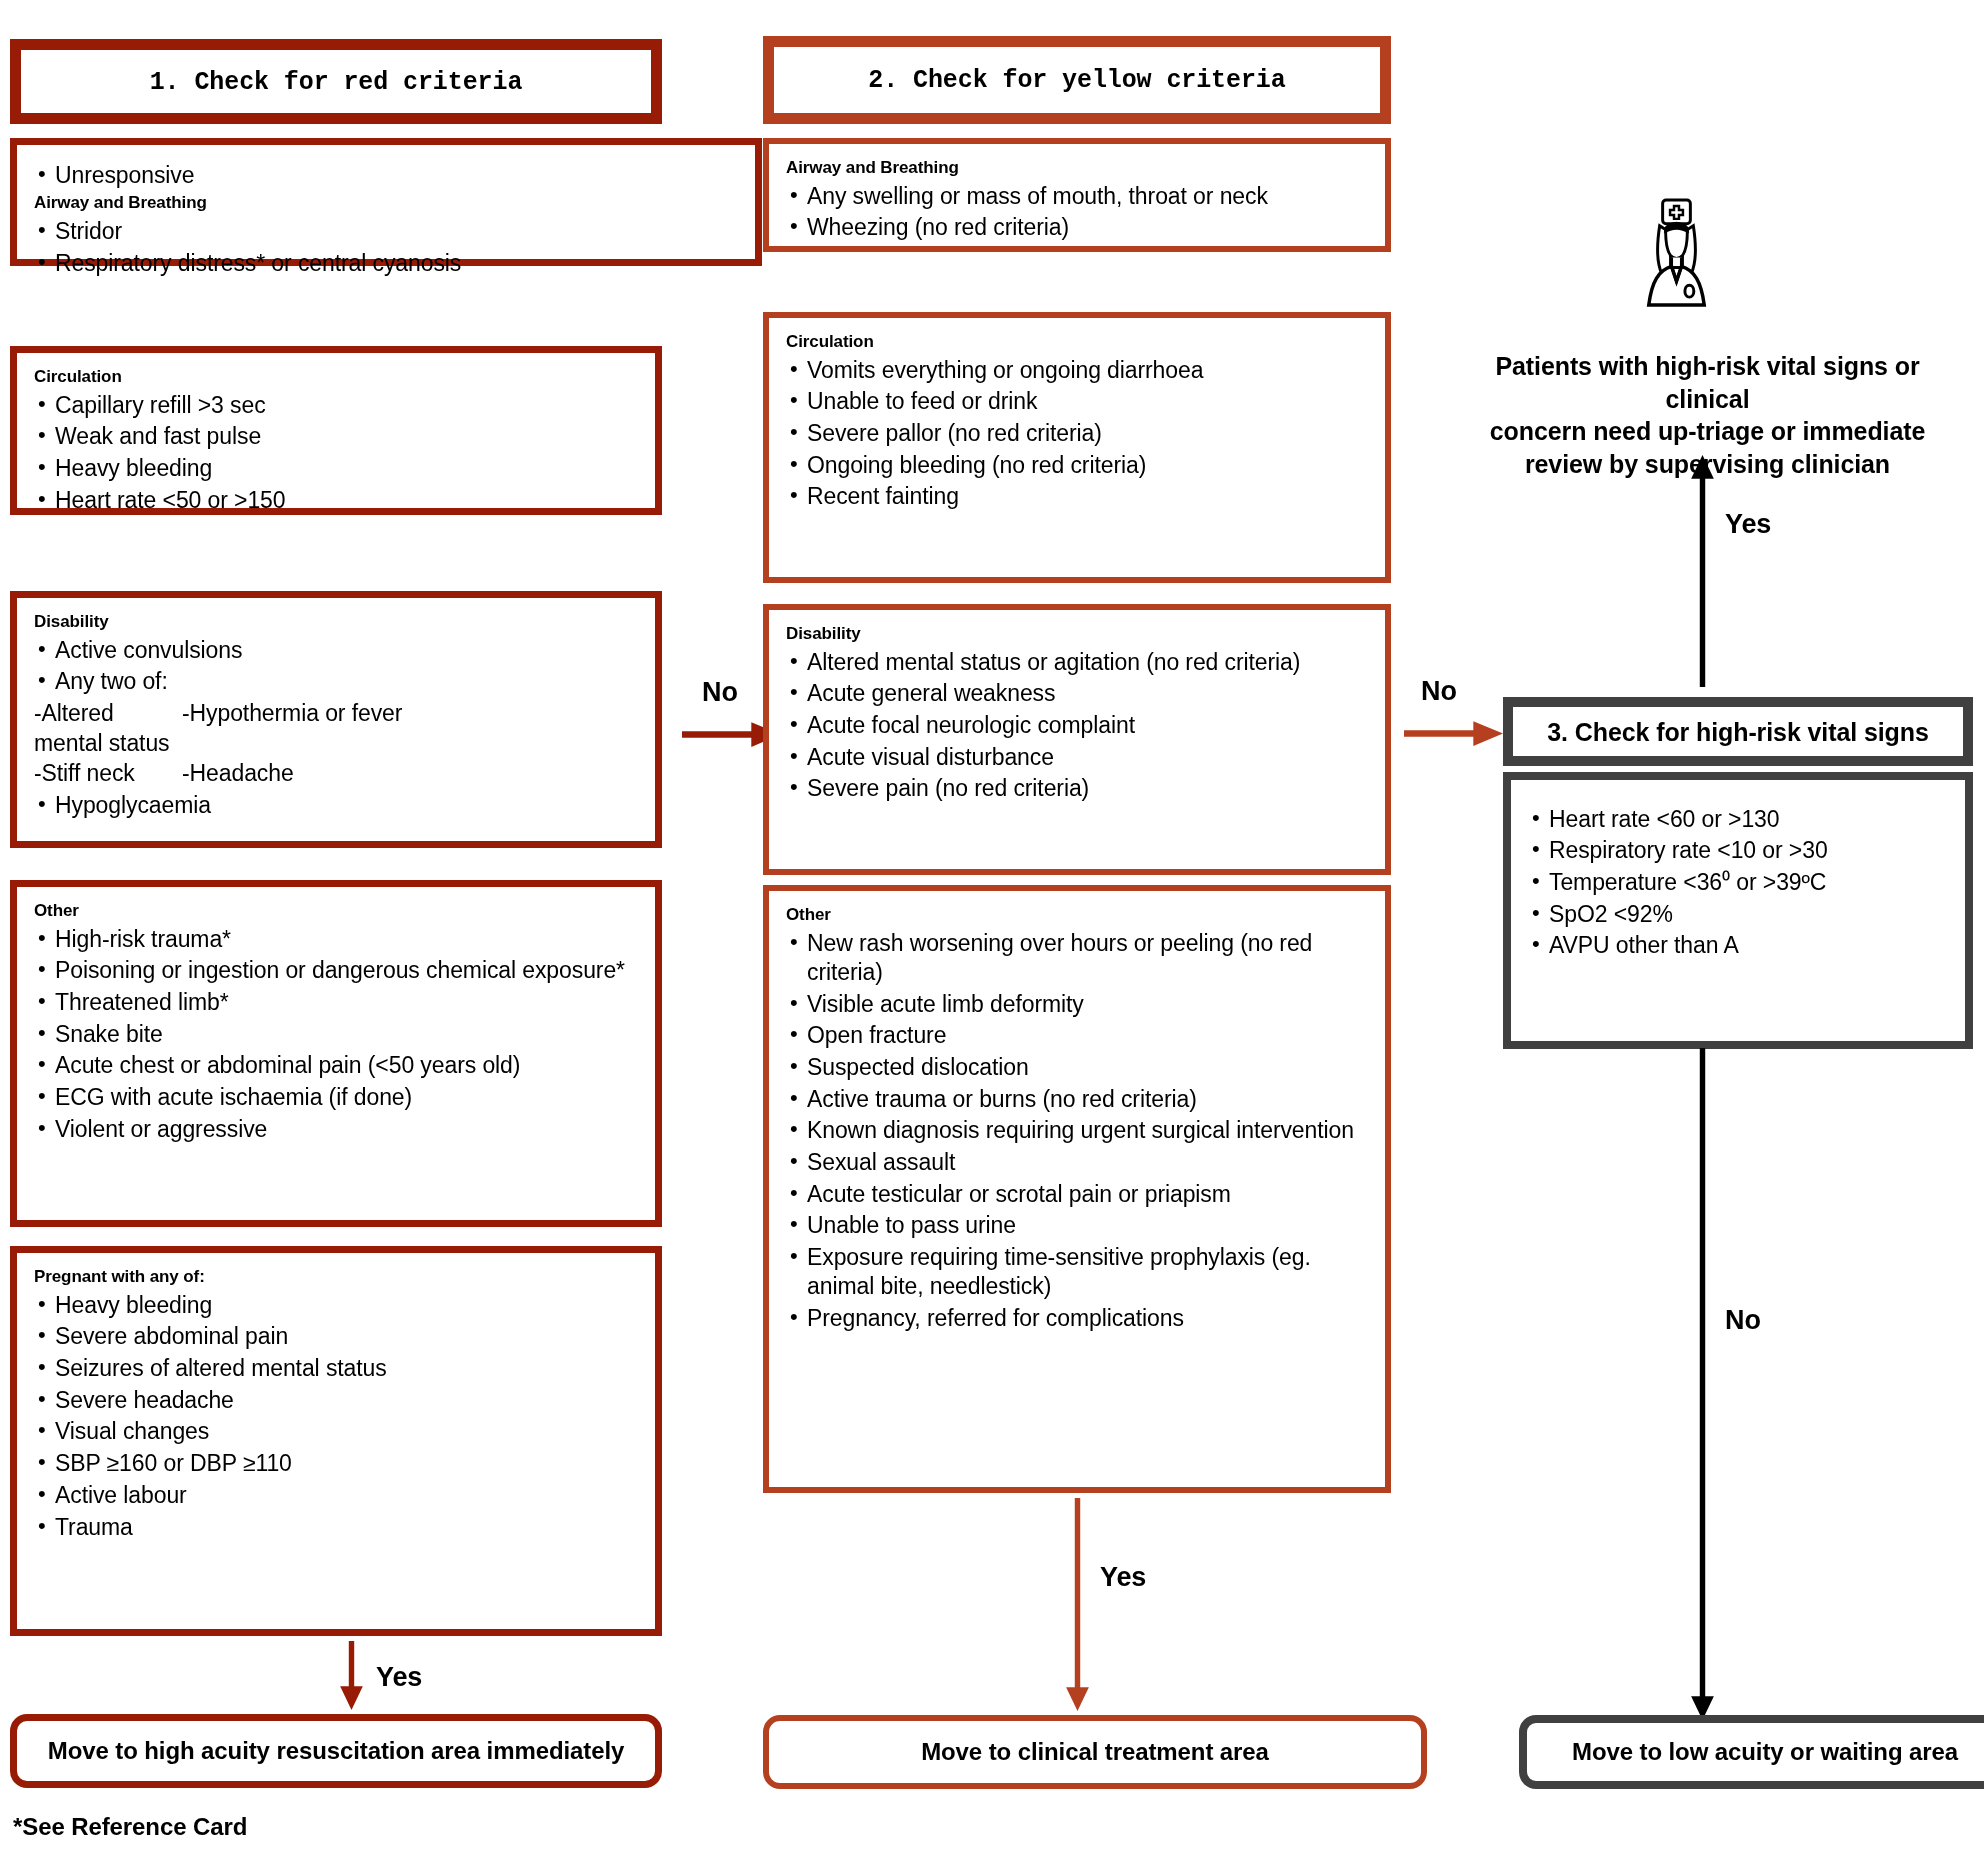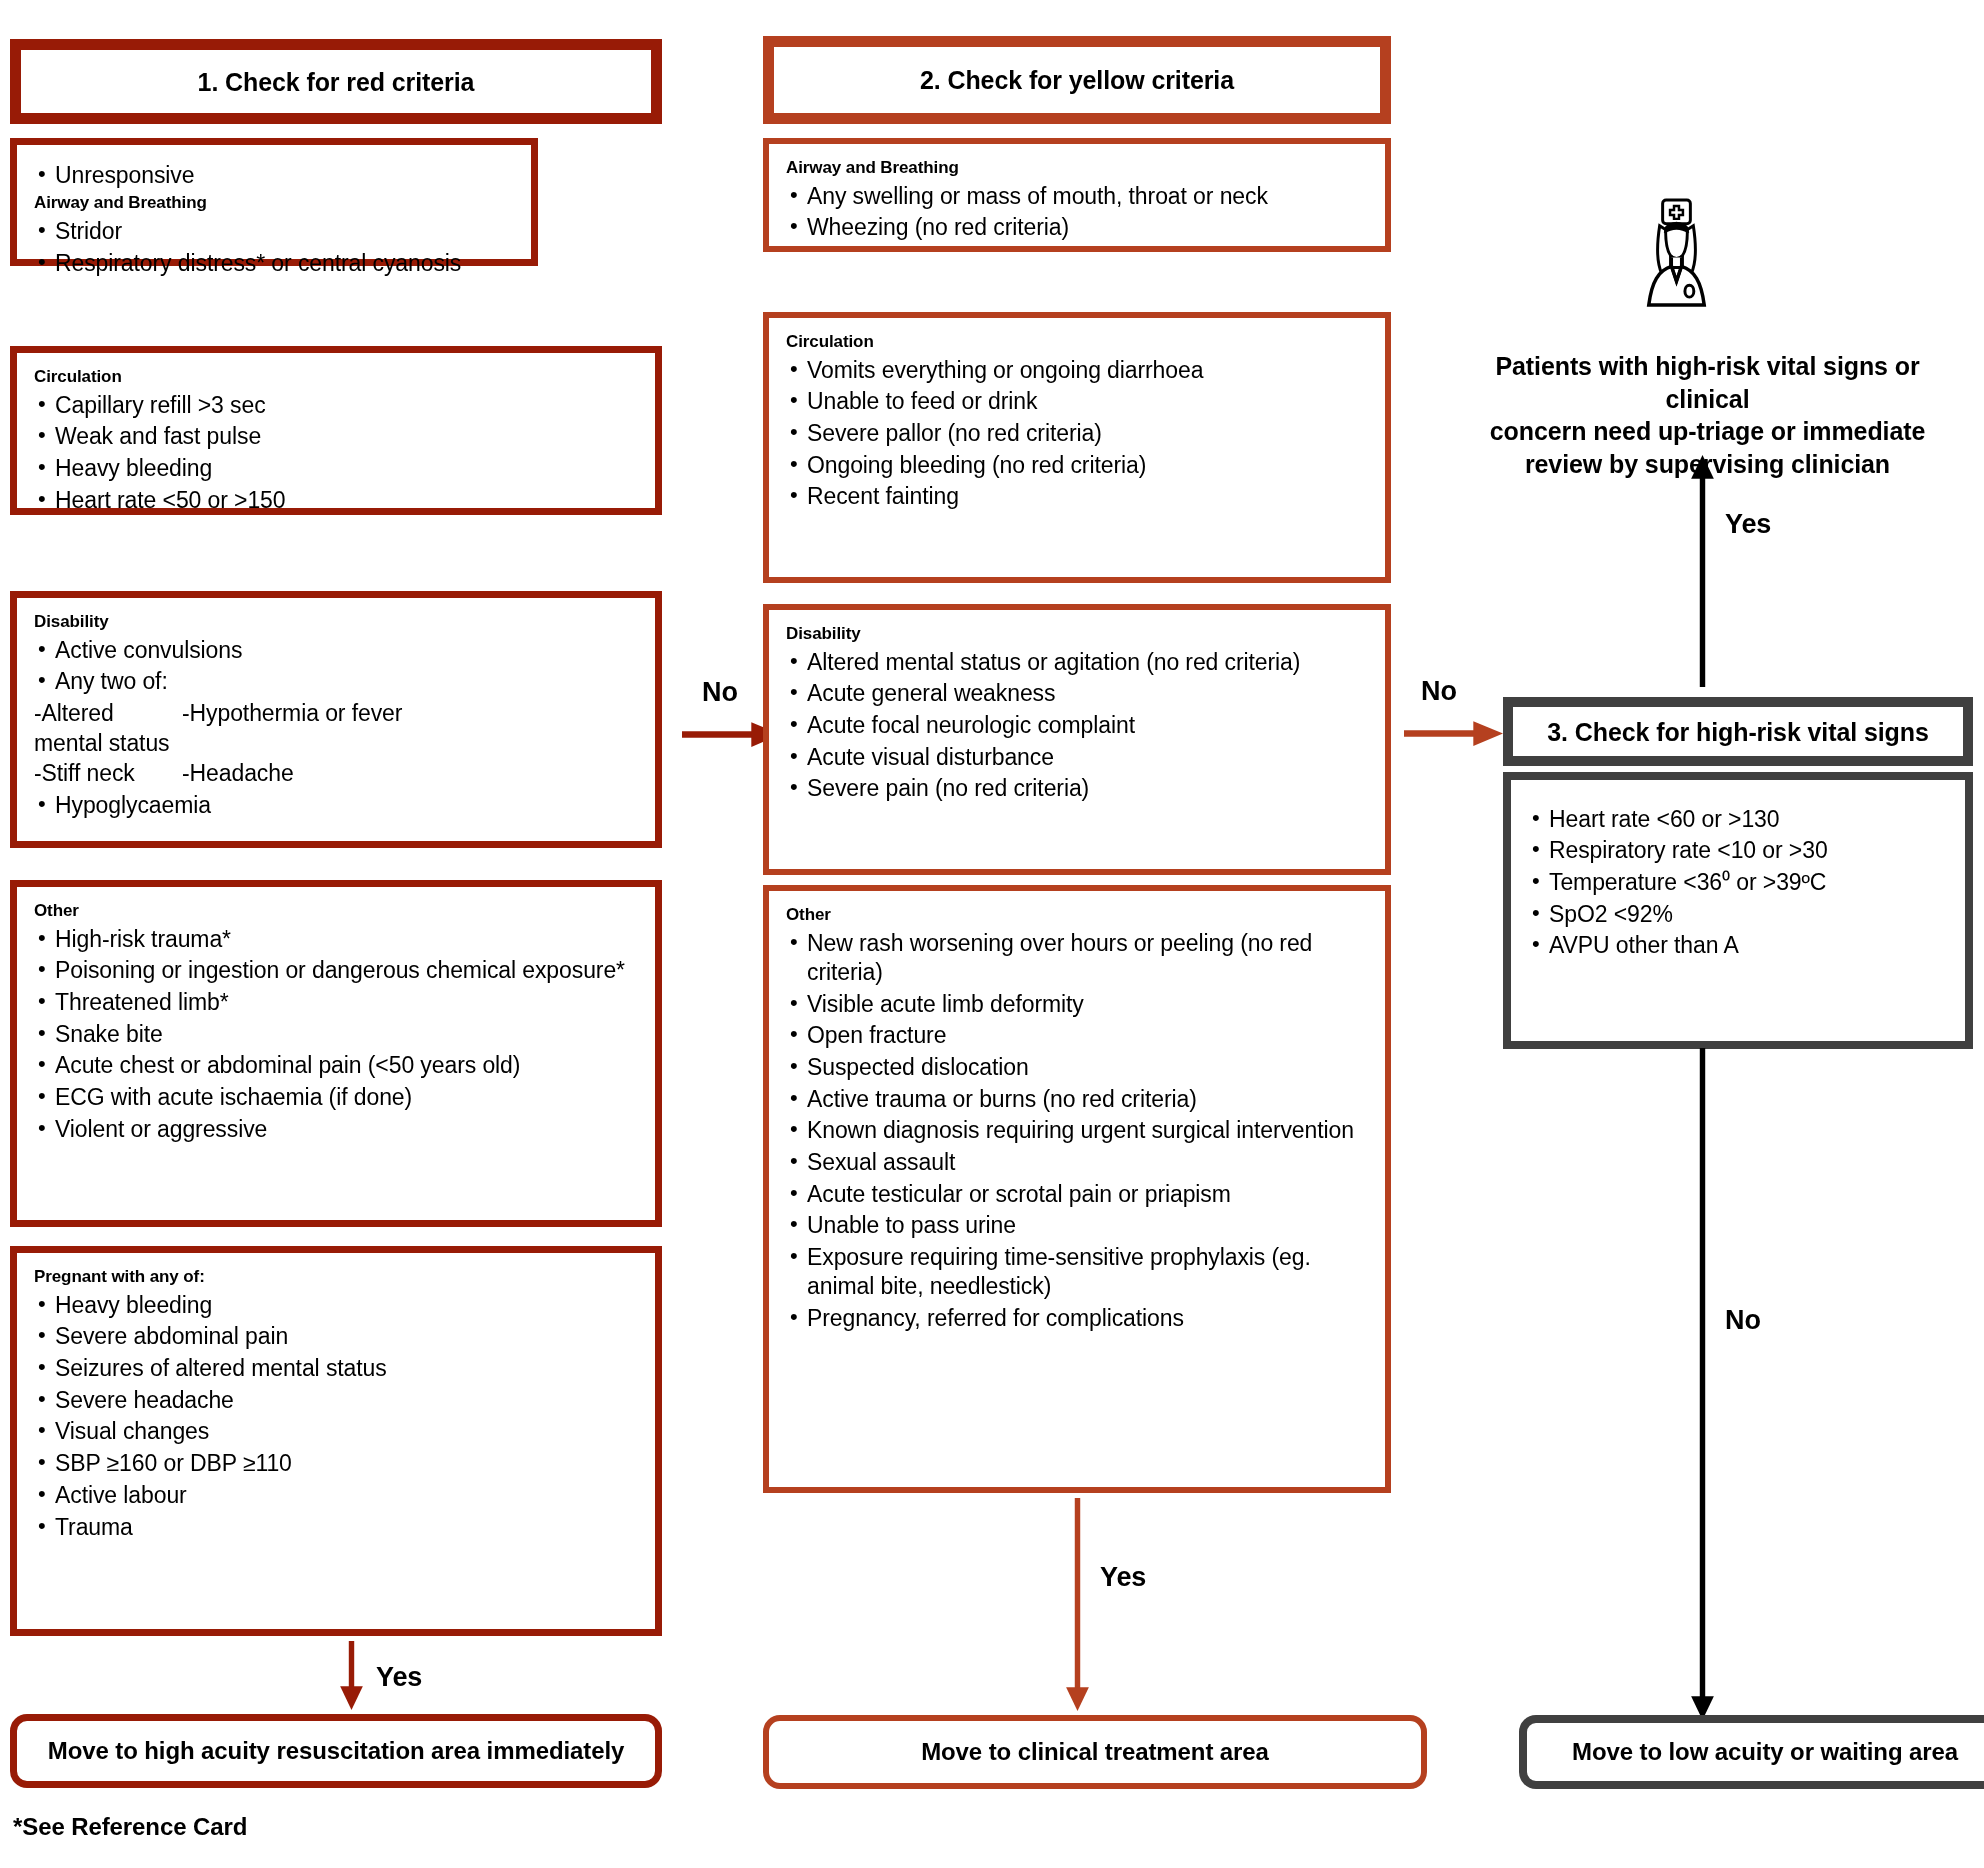--- a/index.html
+++ b/index.html
@@ -17,21 +17,21 @@
 
   
   .box{
     position:absolute;
     box-sizing:border-box;
     background:#fff;
   }
   .red-box{ border:7px solid #981b06; }
   .orange-box{ border:6px solid #b5401f; }
   .black-box{ border:8px solid #404040; }
-  .header-box{ border-width:11px; }
+  .header-box{ border-width:11px;font-family:Liberation Mono, monospace; }
   .black-header{ border-width:10px; }
 
   .hdr-title{
     font-size:25px;
     font-weight:bold;
     text-align:center;
     letter-spacing:-0.1px;
   }
   .hdr-inner{
     position:absolute;
@@ -126,21 +126,21 @@
 </style>
 </head>
 <body>
 
 <div id="page">
 
   <div class="box red-box header-box" style="left:10px; top:39px; width:652px; height:85px;">
     <div class="hdr-inner hdr-title">1. Check for red criteria</div>
   </div>
 
-  <div class="box red-box" style="left:10px; top:138px; width:528px; height:128px;">
+  <div class="box red-box" style="left:10px; top:138px; width:752px; height:128px;">
     <div class="content">
       <ul class="bul">
         <li>Unresponsive</li>
       </ul>
       <div class="sect-title">Airway and Breathing</div>
       <ul class="bul">
         <li>Stridor</li>
         <li>Respiratory distress* or central cyanosis</li>
       </ul>
     </div>

